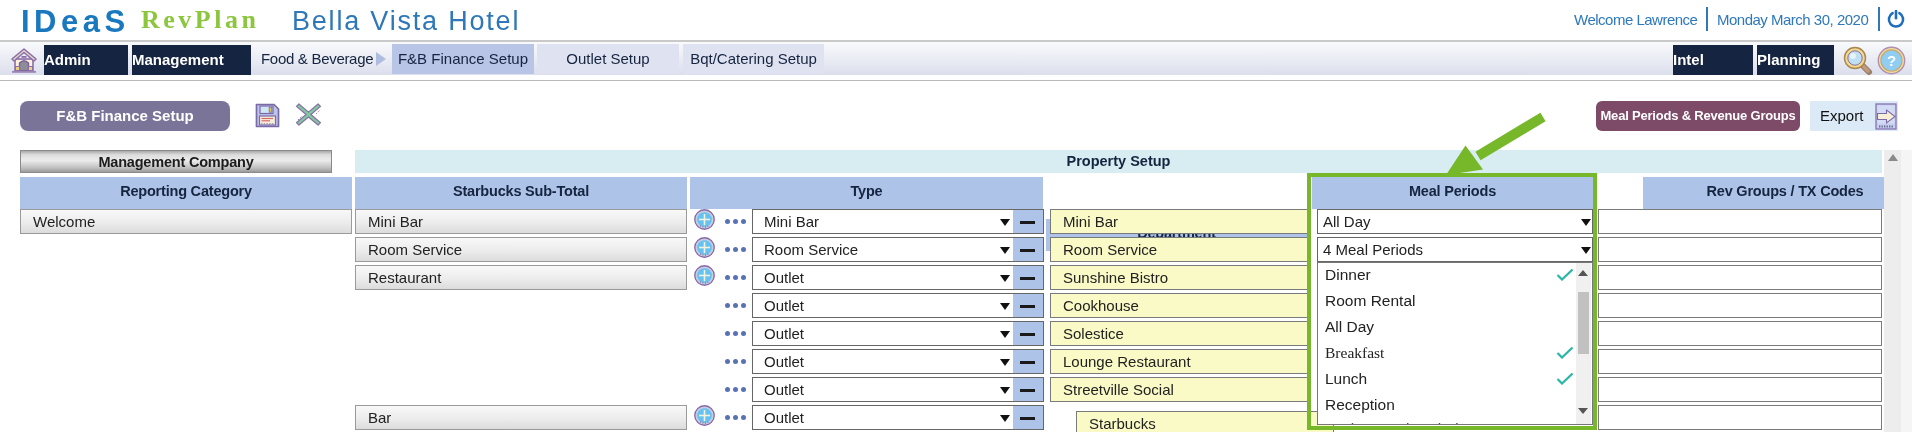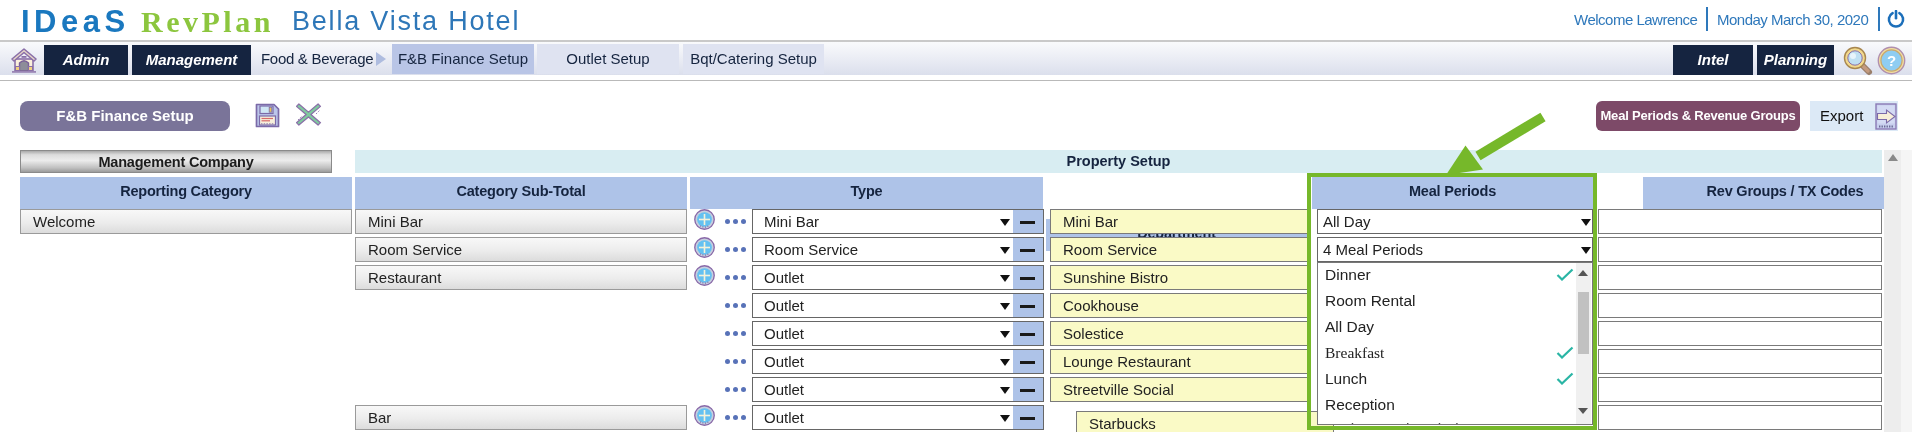--- a/index.html
+++ b/index.html
@@ -1,20 +1,20 @@
 <!DOCTYPE html>
 <html><head>
 <meta charset="utf-8">
 <style>
   * { margin:0; padding:0; box-sizing:border-box; }
   html,body { width:1912px; height:432px; }
   body { position:relative; font-family:"Liberation Sans", sans-serif; background:#ffffff; overflow:hidden; }
   .abs { position:absolute; }
   .navbtn { position:absolute; top:45px; height:30px; background:#152440; color:#fff;
-            font-size:15px; font-weight:bold; text-align:center; line-height:29px;font-style:italic; }
+            font-size:15px; font-weight:bold; line-height:29px; }
   .tab { position:absolute; top:44px; height:30px; color:#15243f; font-size:15px;
          text-align:center; line-height:30px; font-weight:400; white-space:nowrap; }
   .hdr2 { position:absolute; top:177px; height:32px; background:#aec3e8; color:#15243f;
           font-size:14.5px; font-weight:bold; text-align:center; line-height:28px; letter-spacing:-0.2px; }
   .gcell { position:absolute; height:25px; background:linear-gradient(180deg,#f8f8f8 0%,#ececec 55%,#dcdcdc 100%);
            border:1px solid #9a9a9a; font-size:15px; color:#222; line-height:23px; padding-left:12px; }
   .ycell { position:absolute; left:1050px; width:258px; height:25px; background:#fafac6;
            border:1px solid #7a7a7a; font-size:15px; color:#222; line-height:23px; padding-left:12px; }
   .wbox  { position:absolute; left:1598px; width:284px; height:25px; background:#fff; border:1px solid #7a7a7a; }
   .ddrop { position:absolute; left:752px; width:262px; height:25px; background:#fff; border:1px solid #666;
@@ -28,21 +28,21 @@
   .dots span { position:absolute; top:0; width:5px; height:5px; border-radius:50%; background:#5872b8; }
   .dots span:nth-child(2){ left:8px; } .dots span:nth-child(3){ left:16px; }
   .plusc { position:absolute; left:694px; width:21px; height:21px; }
   .mealdd { position:absolute; left:1317px; width:276px; height:25px; background:#fff; border:1px solid #666;
             font-size:15px; color:#222; line-height:23px; padding-left:5px; }
 </style>
 </head>
 <body>
 
 <div class="abs" style="left:21px;top:4px;font-size:31px;font-weight:bold;color:#1a78bf;letter-spacing:4.5px;">IDeaS</div>
-<div class="abs" style="left:141px;top:5px;font-size:30px;font-weight:bold;letter-spacing:3.5px;color:#8cc63e;font-family:'Liberation Serif',serif;">RevPlan</div>
+<div class="abs" style="left:141px;top:5px;font-size:26px;font-weight:bold;letter-spacing:3.5px;color:#8cc63e;font-family:'Liberation Serif',serif;">RevPlan</div>
 <div class="abs" style="left:292px;top:6px;font-size:27px;letter-spacing:1.8px;color:#2e77b8;">Bella Vista Hotel</div>
 <div class="abs" style="left:1574px;top:11px;font-size:15px;letter-spacing:-0.5px;color:#2e78bb;">Welcome Lawrence</div>
 <div class="abs" style="left:1706px;top:7px;width:1.5px;height:24px;background:#2e78bb;"></div>
 <div class="abs" style="left:1717px;top:11px;font-size:15px;letter-spacing:-0.5px;color:#2e78bb;">Monday March 30, 2020</div>
 <div class="abs" style="left:1878px;top:7px;width:1.5px;height:24px;background:#2e78bb;"></div>
 <svg class="abs" style="left:1887px;top:10px;" width="18" height="18" viewBox="0 0 18 18">
   <path d="M5.6 3.2 A7.1 7.1 0 1 0 12.4 3.2" fill="none" stroke="#1c6fba" stroke-width="2.6" stroke-linecap="round"></path>
   <line x1="9" y1="1" x2="9" y2="8.3" stroke="#1c6fba" stroke-width="2.6" stroke-linecap="round"></line>
 </svg>
 <div class="abs" style="left:0;top:40px;width:1912px;height:2px;background:#c9c9c9;"></div>
@@ -112,21 +112,21 @@
   <rect x="1" y="1" width="20" height="25" fill="#c8cfee" stroke="#8a7ab5" stroke-width="1.4"></rect>
   <rect x="2.5" y="2.5" width="17" height="18" fill="#d4dbf4"></rect>
   <path d="M2.5 10.5 H11.5 V7 L20 13.5 L11.5 20 V16.5 H2.5 Z" fill="#f7efd8" stroke="#7b6aa8" stroke-width="1.1"></path>
   <line x1="4" y1="23.5" x2="19" y2="23.5" stroke="#6a6a96" stroke-width="1.8" stroke-dasharray="1.4 1.1"></line>
 </svg>
 
 <div class="abs" style="left:20px;top:150px;width:312px;height:23px;background:linear-gradient(180deg,#a9a9a9 0%,#dcdcdc 18%,#ececec 45%,#c0c0c0 80%,#9c9c9c 100%);border:1px solid #8a8a8a;font-size:14.5px;font-weight:bold;color:#1c1c1c;letter-spacing:-0.2px;text-align:center;line-height:22px;">Management Company</div>
 <div class="abs" style="left:355px;top:150px;width:1527px;height:23px;background:#d8edf2;font-size:14.5px;font-weight:bold;color:#15243f;text-align:center;line-height:23px;">Property Setup</div>
 
 <div class="hdr2" style="left:20px;width:332px;">Reporting Category</div>
-<div class="hdr2" style="left:355px;width:332px;">Category Sub-Total</div>
+<div class="hdr2" style="left:355px;width:332px;">Starbucks Sub-Total</div>
 <div class="hdr2" style="left:690px;width:353px;">Type</div>
 <div class="hdr2" style="left:1046px;width:261px;margin-top:42px;">Department</div>
 <div class="hdr2" style="left:1312px;width:281px;">Meal Periods</div>
 <div class="hdr2" style="left:1596px;width:284px;margin-left:47px;">Rev Groups / TX Codes</div>
 
 <div class="gcell" style="left:20px;top:209px;width:332px;">Welcome</div>
 <div class="gcell" style="left:355px;top:209px;width:332px;">Mini Bar</div>
 <div class="gcell" style="left:355px;top:237px;width:332px;">Room Service</div>
 <div class="gcell" style="left:355px;top:265px;width:332px;">Restaurant</div>
 <div class="gcell" style="left:355px;top:405px;width:332px;">Bar</div>

